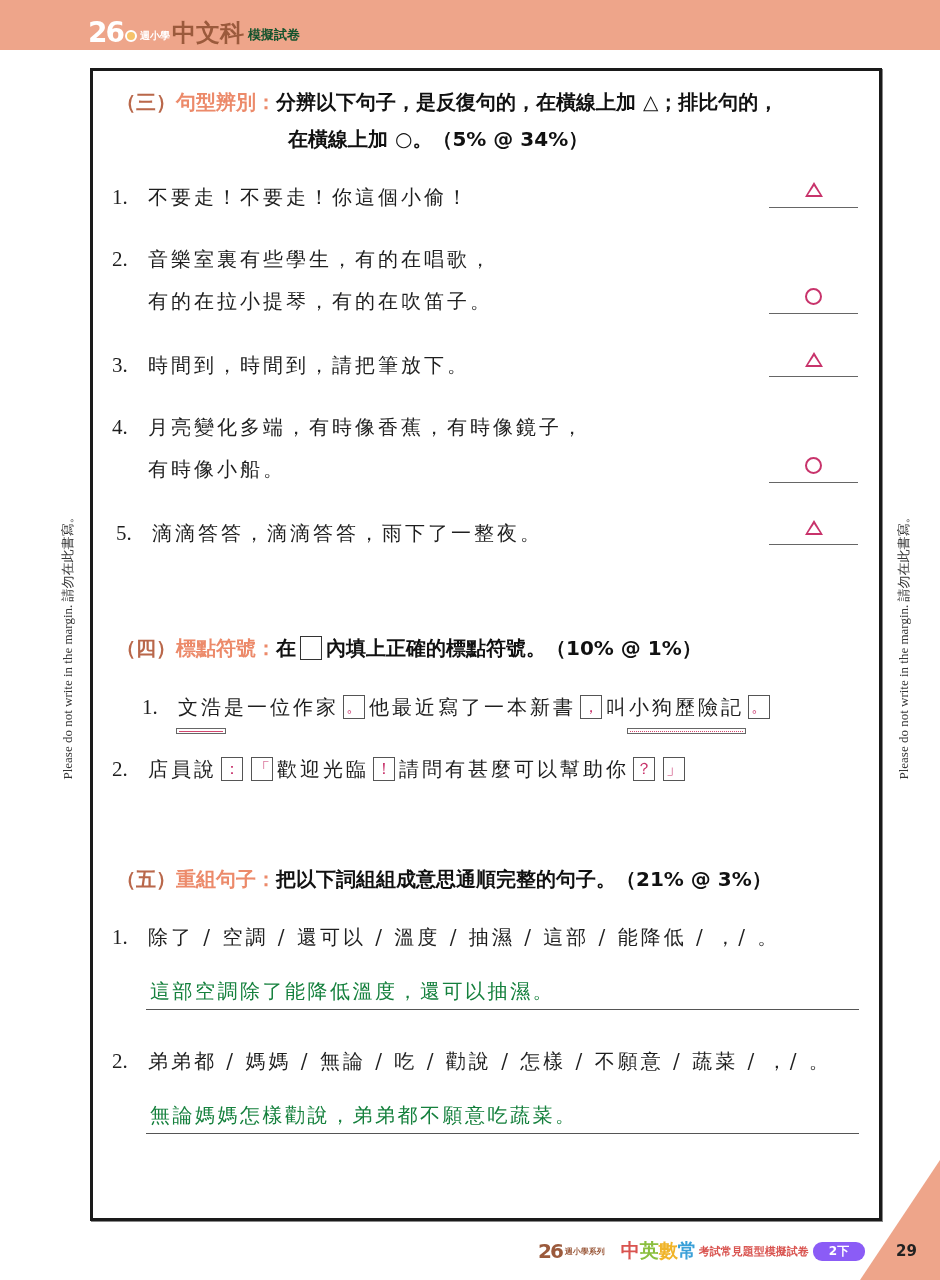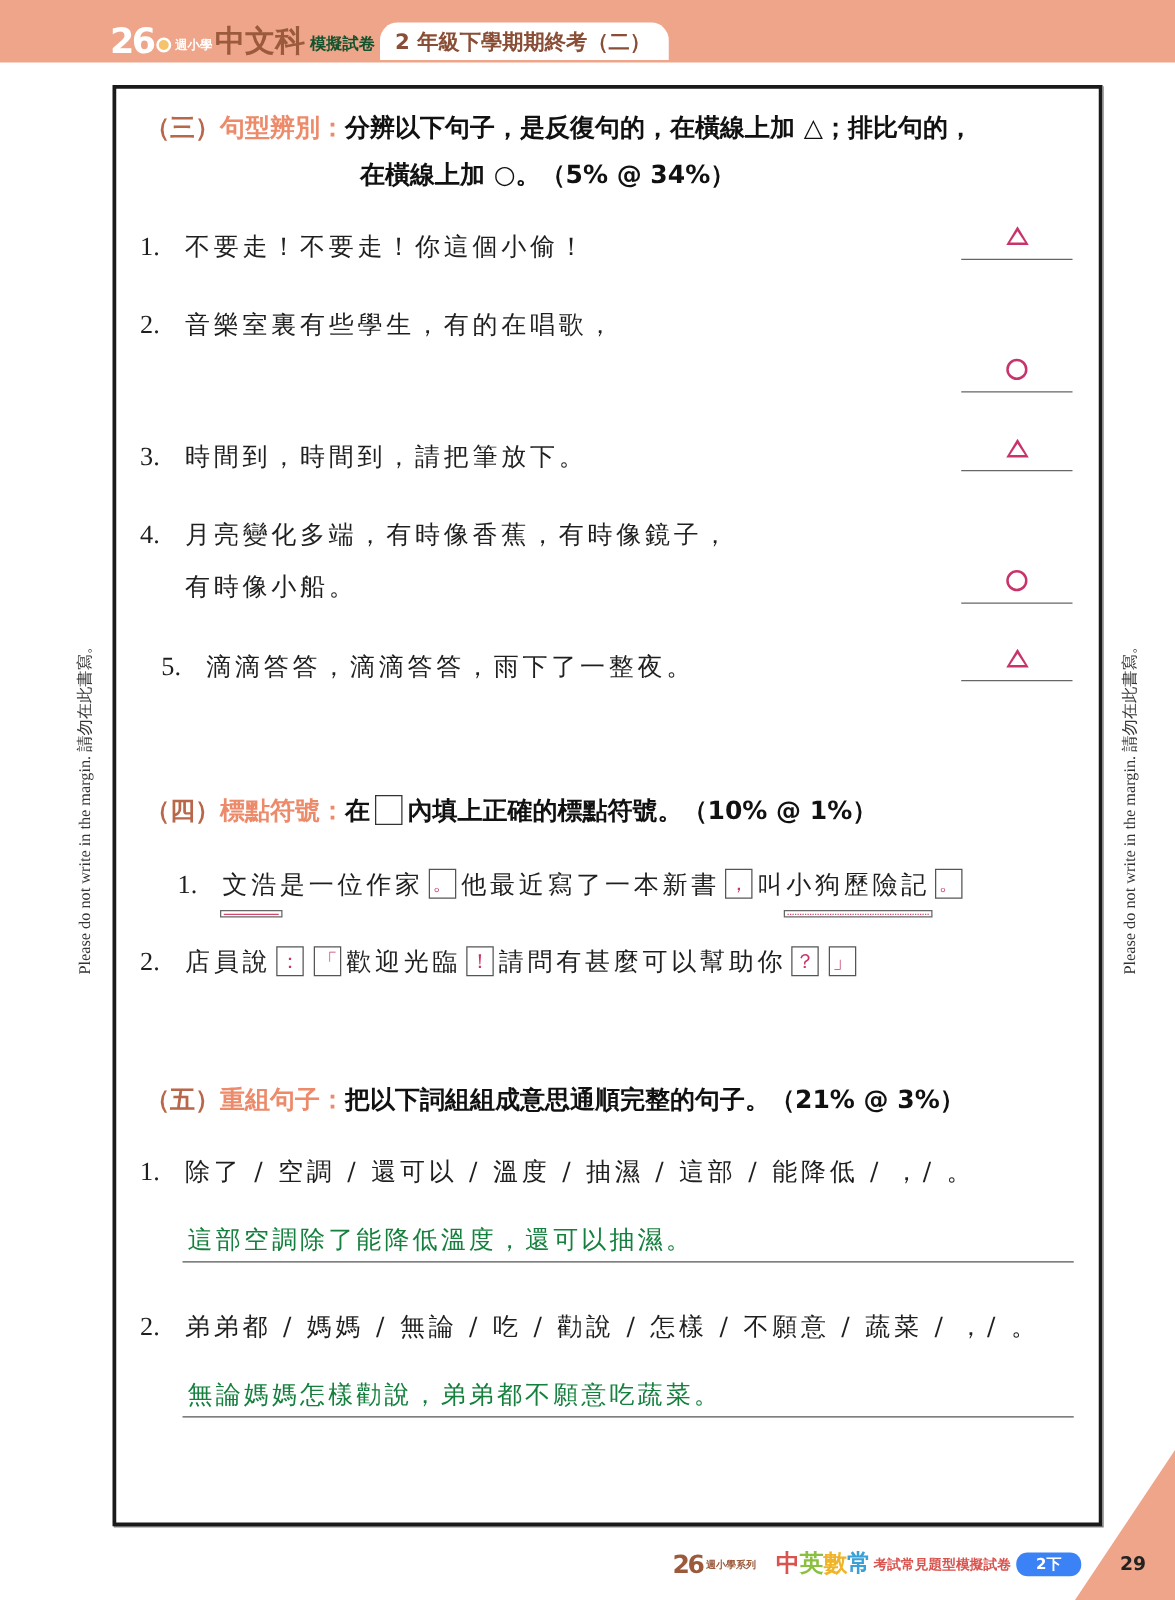--- a/index.html
+++ b/index.html
@@ -138,39 +138,38 @@
     display: flex; align-items: center; font-family: "DejaVu Sans", sans-serif; font-weight: bold;
   }
   .f-26 { font-size: 20px; color: #9b5a3c; letter-spacing: -2px; margin-right: 3px; }
   .f-small { font-size: 8px; color: #9b5a3c; margin-right: 16px; }
   .f-c1 { font-size: 19px; color: #d9534f; }
   .f-c2 { font-size: 19px; color: #8bbf3f; }
   .f-c3 { font-size: 19px; color: #f0b429; }
   .f-c4 { font-size: 19px; color: #3aa0d8; }
   .f-desc { font-size: 11px; color: #d9534f; margin-left: 2px; }
   .f-badge {
-    margin-left: 4px; background: #3b82f6; color: #fff; font-size: 12px;
+    margin-left: 4px; background: #8b5cf6; color: #fff; font-size: 12px;
     padding: 1px 16px; border-radius: 9px;
   }
   .page-num {
     position: absolute; left: 896px; top: 1242px; font-family: "DejaVu Sans", sans-serif;
     font-weight: bold; font-size: 15px; color: #222;
   }
 </style>
 </head>
 <body>
 
 <div class="top-band">
   <div class="inner">
     <span class="logo-26">26</span>
     <span class="logo-pencil"></span>
     <span class="logo-small">週小學</span>
     <span class="logo-subject">中文科</span>
     <span class="logo-mock">模擬試卷</span>
-    <span class="header-pill">2 年級下學期期終考（二）</span>
   </div>
 </div>
 
 <div class="margin-note margin-left">Please do not write in the margin.  請勿在此書寫。</div>
 <div class="margin-note margin-right">Please do not write in the margin.  請勿在此書寫。</div>
 
 <div class="frame"></div>
 
 <div class="sec-head" style="left:116px; top:83px;">
   <span class="sec-num">（三）</span><span class="sec-title">句型辨別</span><span class="sec-colon">：</span><span>分辨以下句子，是反復句的，在橫線上加 △；排比句的，</span>
@@ -180,38 +179,39 @@
 </div>
 
 <div class="q" style="left:112px; top:176px;">
   <span class="num">1.</span><span>不要走！不要走！你這個小偷！</span>
 </div>
 <div class="ans-mark" style="top:178px;"><span class="tri"></span></div>
 <div class="ans-line" style="top:207px;"></div>
 
 <div class="q" style="left:112px; top:238px;">
   <span class="num">2.</span><span>音樂室裏有些學生，有的在唱歌，</span><br>
+  <span class="cont">有的在拉小提琴，有的在吹笛子。</span>
 </div>
 <div class="ans-mark" style="top:286px;"><span class="circ"></span></div>
 <div class="ans-line" style="top:313px;"></div>
 
 <div class="q" style="left:112px; top:344px;">
   <span class="num">3.</span><span>時間到，時間到，請把筆放下。</span>
 </div>
 <div class="ans-mark" style="top:348px;"><span class="tri"></span></div>
 <div class="ans-line" style="top:376px;"></div>
 
 <div class="q" style="left:112px; top:406px;">
   <span class="num">4.</span><span>月亮變化多端，有時像香蕉，有時像鏡子，</span><br>
   <span class="cont">有時像小船。</span>
 </div>
 <div class="ans-mark" style="top:455px;"><span class="circ"></span></div>
 <div class="ans-line" style="top:482px;"></div>
 
-<div class="q" style="left:129px; top:512px;">
+<div class="q" style="left:116px; top:512px;">
   <span class="num">5.</span><span>滴滴答答，滴滴答答，雨下了一整夜。</span>
 </div>
 <div class="ans-mark" style="top:516px;"><span class="tri"></span></div>
 <div class="ans-line" style="top:544px;"></div>
 
 <div class="sec-head" style="left:116px; top:629px;">
   <span class="sec-num">（四）</span><span class="sec-title">標點符號</span><span class="sec-colon">：</span><span>在</span><span class="pbox-head"></span><span>內填上正確的標點符號。（10% @ 1%）</span>
 </div>
 
 <div class="q" style="left:126px; top:686px;margin-left:16px;">

